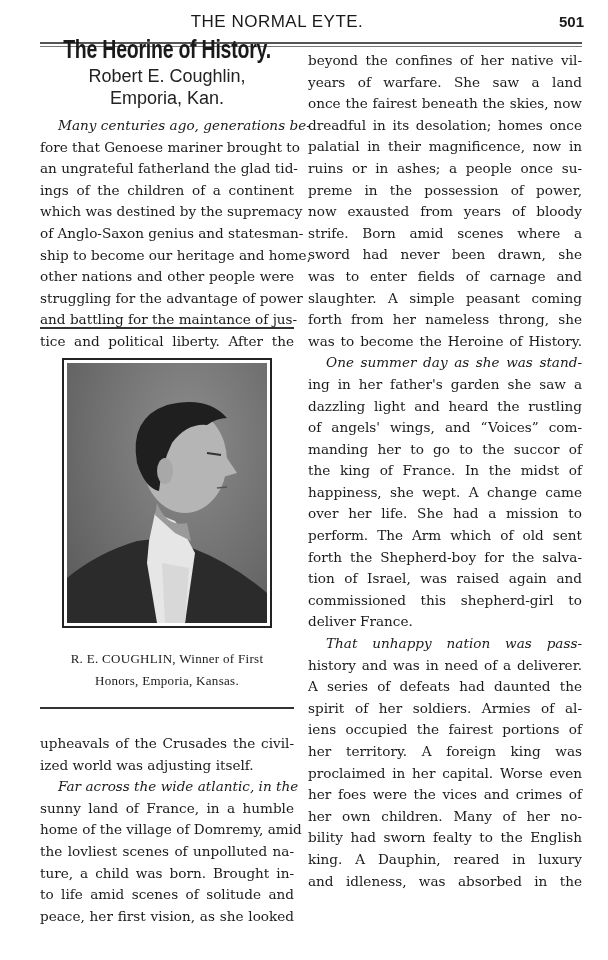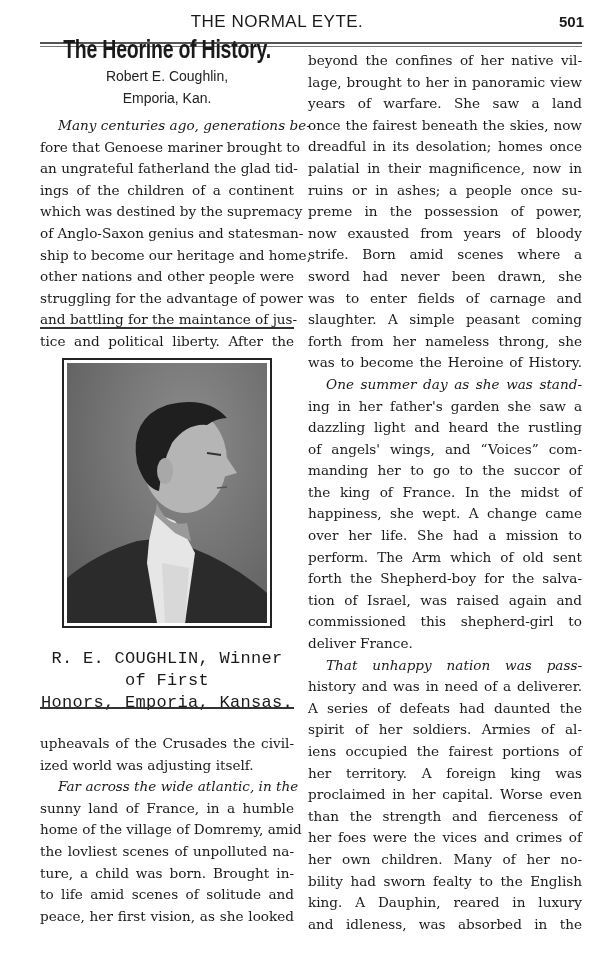--- a/index.html
+++ b/index.html
@@ -23,21 +23,21 @@
     border-top: 2px solid #555; border-bottom: 1px solid #777; box-sizing: border-box;
   }
   .left-col { position: absolute; left: 40px; top: 33px; width: 254px; }
   .right-col { position: absolute; left: 308px; top: 50px; width: 274px; }
   .article-title {
     text-align: center; font-family: "Liberation Sans", sans-serif; font-weight: bold;
     font-size: 25px; transform: scaleX(0.78); transform-origin: center; letter-spacing: -0.3px;
     margin: 0; height: 32px; line-height: 32px; white-space: nowrap; margin-left: -30px; margin-right: -30px;
   }
   .byline {
-    text-align: center; font-family: "Liberation Sans", sans-serif; font-size: 14px;
+    text-align: center; font-family: "Liberation Sans", sans-serif; font-size: 18px;
     line-height: 22px; color: #222;
   }
   .para-lines { font-size: 13.6px; line-height: 21.6px; }
   .line {
     display: block; white-space: nowrap; text-align: justify; text-align-last: justify;
     height: 21.6px; overflow: visible;
   }
   .line.last { text-align-last: left; }
   .line.indent { padding-left: 18px; font-style: italic; }
   .left-body-top { margin-top: 6px; }
@@ -49,21 +49,21 @@
     position: absolute; left: 62px; top: 358px; width: 210px; height: 270px;
     border: 2px solid #222; box-sizing: border-box; padding: 3px; background: #fff;
   }
   .photo {
     width: 100%; height: 100%; position: relative; overflow: hidden;
     background: radial-gradient(ellipse at 60% 30%, #8c8c8c 0%, #6f6f6f 55%, #575757 100%);
   }
   .photo svg { position: absolute; left: 0; top: 0; }
   .caption {
     position: absolute; left: 40px; top: 648px; width: 254px; text-align: center;
-    font-family: Liberation Mono, monospace; font-size: 17px; line-height: 22px; letter-spacing: 0.3px;
+    font-family: Liberation Serif, serif; font-size: 13px; line-height: 22px; letter-spacing: 0.3px;
   }
   .left-bottom { position: absolute; left: 40px; top: 733px; width: 254px; }
 </style>
 </head>
 <body>
 
 <div>
   <div class="header-title"><span>THE NORMAL EYTE.</span></div>
   <div class="page-number">501</div>
   <div class="top-rule"></div>
@@ -130,21 +130,20 @@
   <span class="line">sunny land of France, in a humble</span>
   <span class="line">home of the village of Domremy, amid</span>
   <span class="line">the lovliest scenes of unpolluted na-</span>
   <span class="line">ture, a child was born.  Brought in-</span>
   <span class="line">to life amid scenes of solitude and</span>
   <span class="line">peace, her first vision, as she looked</span>
 </div>
 
 <div class="right-col para-lines">
   <span class="line">beyond the confines of her native vil-</span>
-  <span class="line">lage, brought to her in panoramic view</span>
   <span class="line">years of warfare.  She saw a land</span>
   <span class="line">once the fairest beneath the skies, now</span>
   <span class="line">dreadful in its desolation; homes once</span>
   <span class="line">palatial in their magnificence, now in</span>
   <span class="line">ruins or in ashes; a people once su-</span>
   <span class="line">preme in the possession of power,</span>
   <span class="line">now exausted from years of bloody</span>
   <span class="line">strife.  Born amid scenes where a</span>
   <span class="line">sword had never been drawn, she</span>
   <span class="line">was to enter fields of carnage and</span>
@@ -164,20 +163,19 @@
   <span class="line">tion of Israel, was raised again and</span>
   <span class="line">commissioned this shepherd-girl to</span>
   <span class="line last">deliver France.</span>
   <span class="line indent">That unhappy nation was pass-</span>
   <span class="line">history and was in need of a deliverer.</span>
   <span class="line">A series of defeats had daunted the</span>
   <span class="line">spirit of her soldiers.  Armies of al-</span>
   <span class="line">iens occupied the fairest portions of</span>
   <span class="line">her territory.  A foreign king was</span>
   <span class="line">proclaimed in her capital.  Worse even</span>
-  <span class="line">than the strength and fierceness of</span>
   <span class="line">her foes were the vices and crimes of</span>
   <span class="line">her own children.  Many of her no-</span>
   <span class="line">bility had sworn fealty to the English</span>
   <span class="line">king.  A Dauphin, reared in luxury</span>
   <span class="line">and idleness, was absorbed in the</span>
 
 </div>
 
 </body></html>

